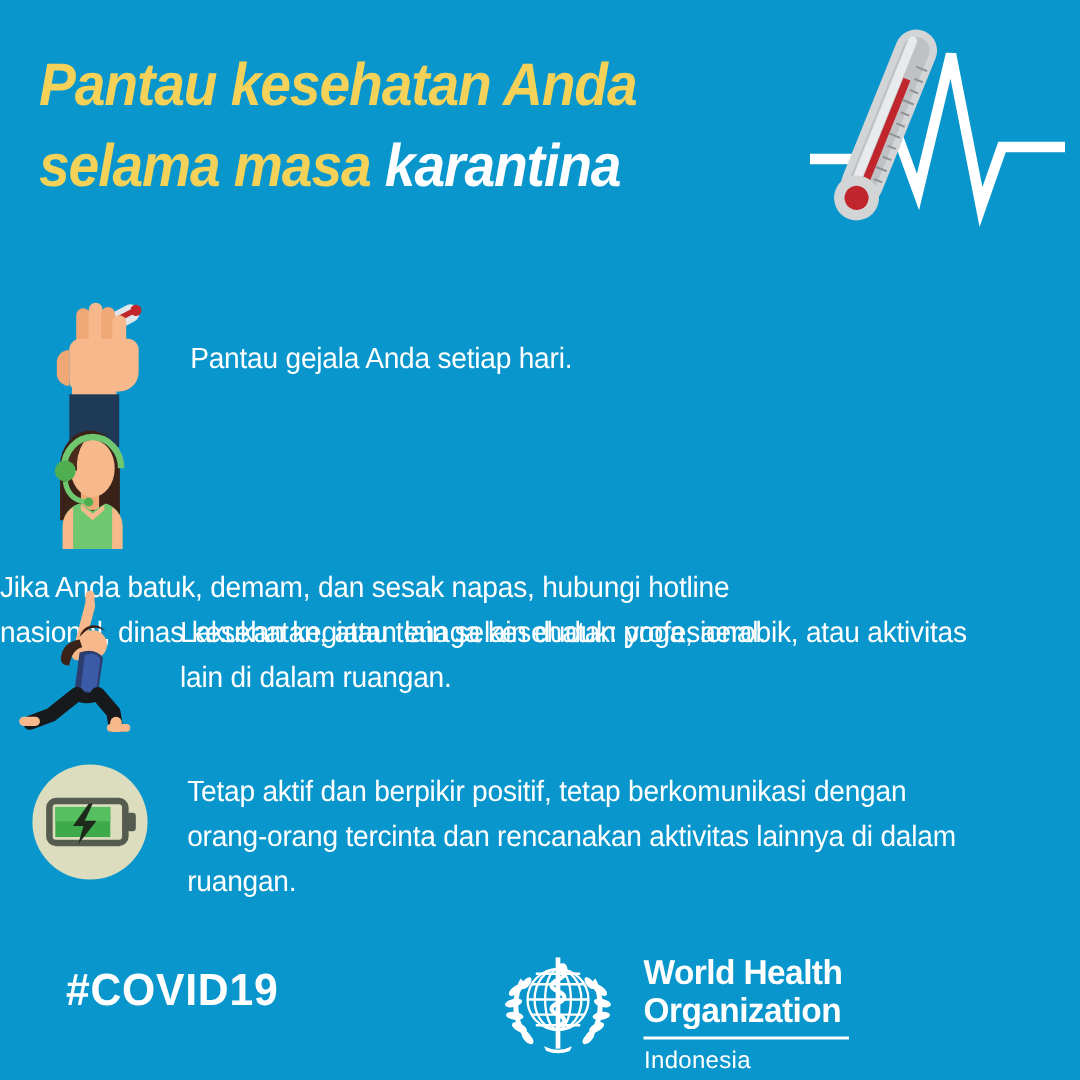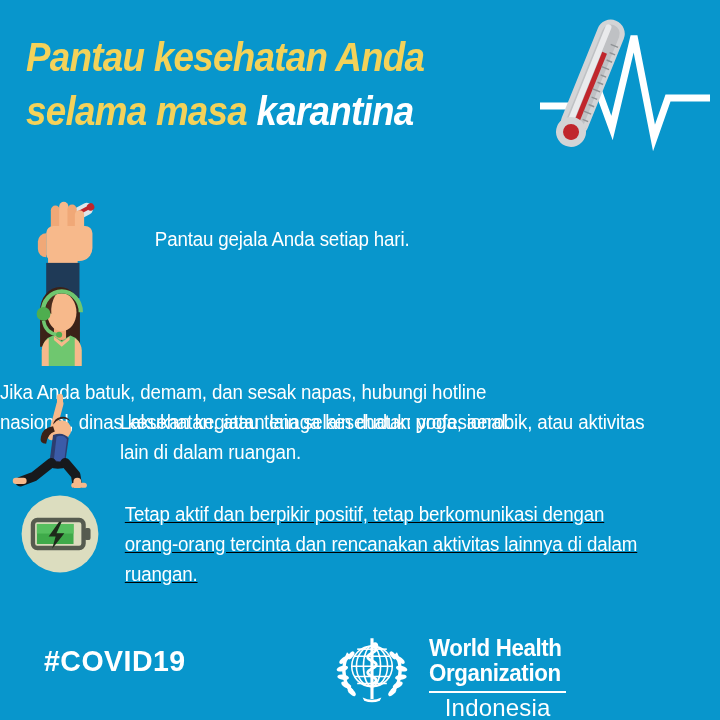--- a/index.html
+++ b/index.html
@@ -75,31 +75,31 @@
     font-size:19.5px;
     line-height:30px;
     letter-spacing:-0.15px;
     transform:scaleX(0.96);
     transform-origin:left top;
     width:580px;
     padding-right:18px;
     box-sizing:border-box;
   }
 
-  #row-0{top:38px;gap:28px;}
+  #row-0{top:38px;}
   #row-0 .tip-icon{width:122px;min-width:122px;}
   #row-0 .tip-text{padding-top:26px;padding-left:5px;}
 
   #row-1{top:112px;flex-direction:column;}
   #row-1 .tip-text{padding-top:9px;}
 
   #row-2{top:228px;}
   #row-2 .tip-text{padding-top:19px;}
 
-  #row-3{top:326px;text-decoration:underline;}
+  #row-3{top:340px;}
   #row-3 .tip-text{padding-top:13px;padding-left:5px;}
 
   
   .footer{
     position:absolute;
     left:0;bottom:0;
     width:588px;height:100px;
   }
   .hashtag{
     position:absolute;
@@ -140,23 +140,23 @@
   }
   .who-rule{
     height:2px;
     background:#ffffff;
     margin-top:5px;
     margin-bottom:5px;
     width:100%;
   }
   .who-country{
     color:#ffffff;
-    font-size:24px;
+    font-size:16px;
     line-height:20px;
-    text-align:center;
+    text-align:left;
     letter-spacing:0.2px;
   }
 </style>
 </head>
 <body>
 
 <div class="poster">
 
   <div class="header">
 

